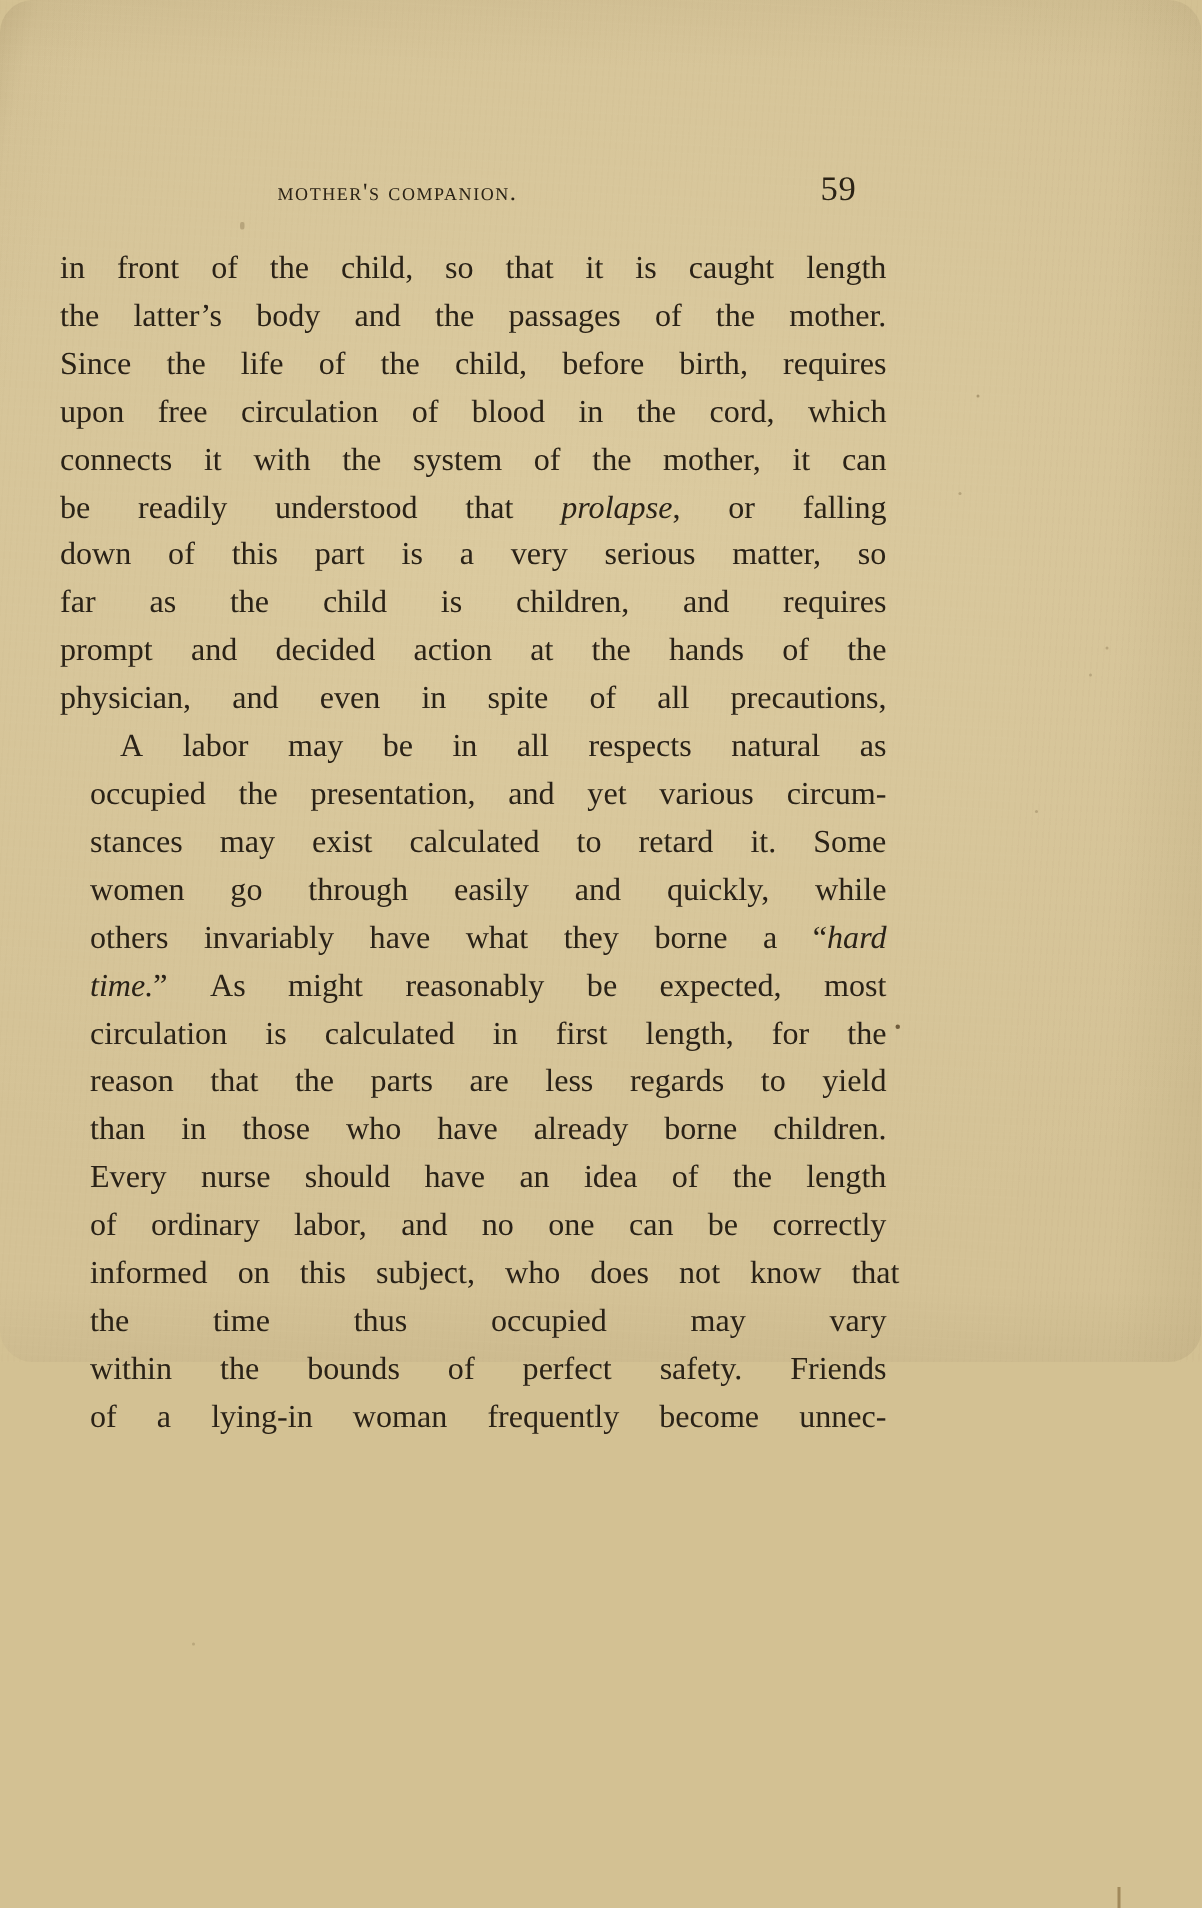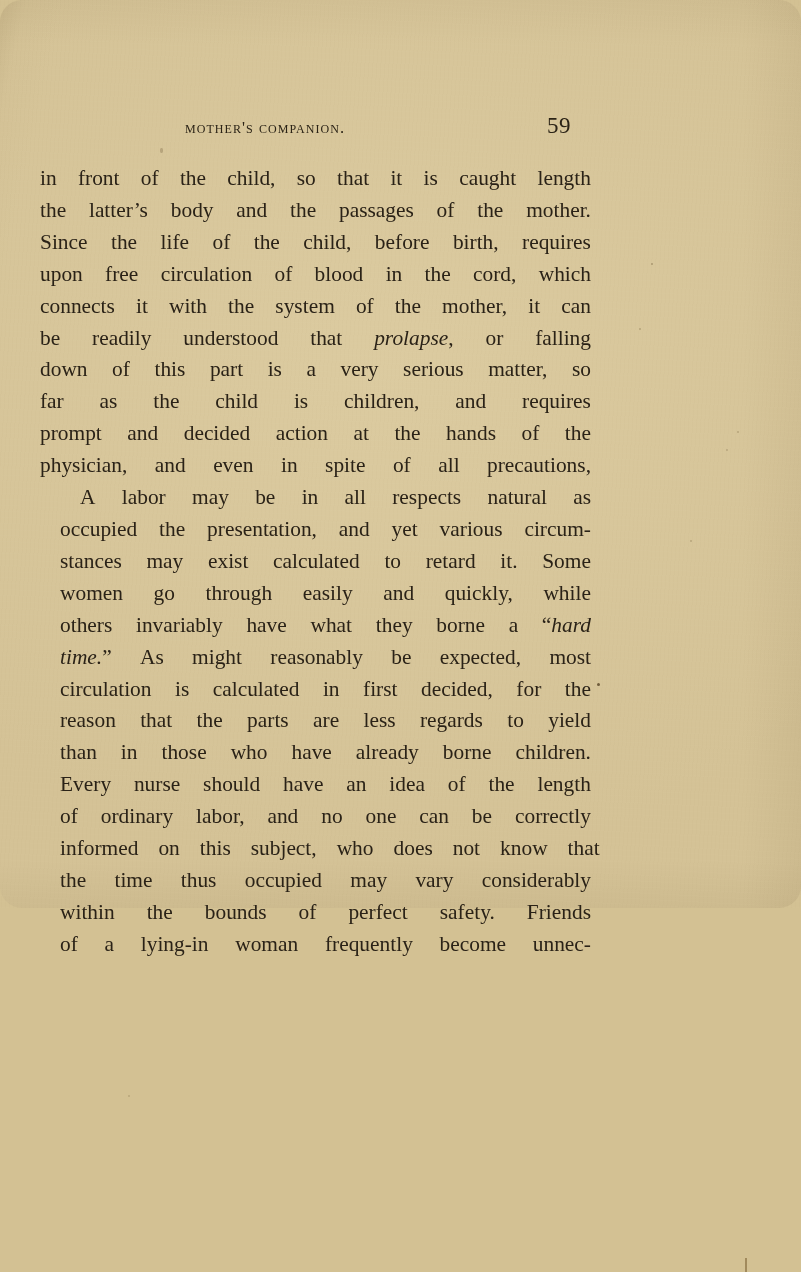--- a/index.html
+++ b/index.html
@@ -309,21 +309,21 @@
           <span>be</span>
           <span>expected,</span>
           <span>most</span>
         </span>
       <span class="ln j">
           <span>circulation</span>
           <span>is</span>
           <span>calculated</span>
           <span>in</span>
           <span>first</span>
-          <span>decided,</span>
+          <span>length,</span>
           <span>for</span>
           <span>the</span>
         </span>
       <span class="ln j">
           <span>reason</span>
           <span>that</span>
           <span>the</span>
           <span>parts</span>
           <span>are</span>
           <span>less</span>
@@ -374,21 +374,20 @@
           <span>know</span>
           <span>that</span>
         </span>
       <span class="ln j">
           <span>the</span>
           <span>time</span>
           <span>thus</span>
           <span>occupied</span>
           <span>may</span>
           <span>vary</span>
-          <span>considerably</span>
         </span>
       <span class="ln j">
           <span>within</span>
           <span>the</span>
           <span>bounds</span>
           <span>of</span>
           <span>perfect</span>
           <span>safety.</span>
           <span>Friends</span>
         </span>

